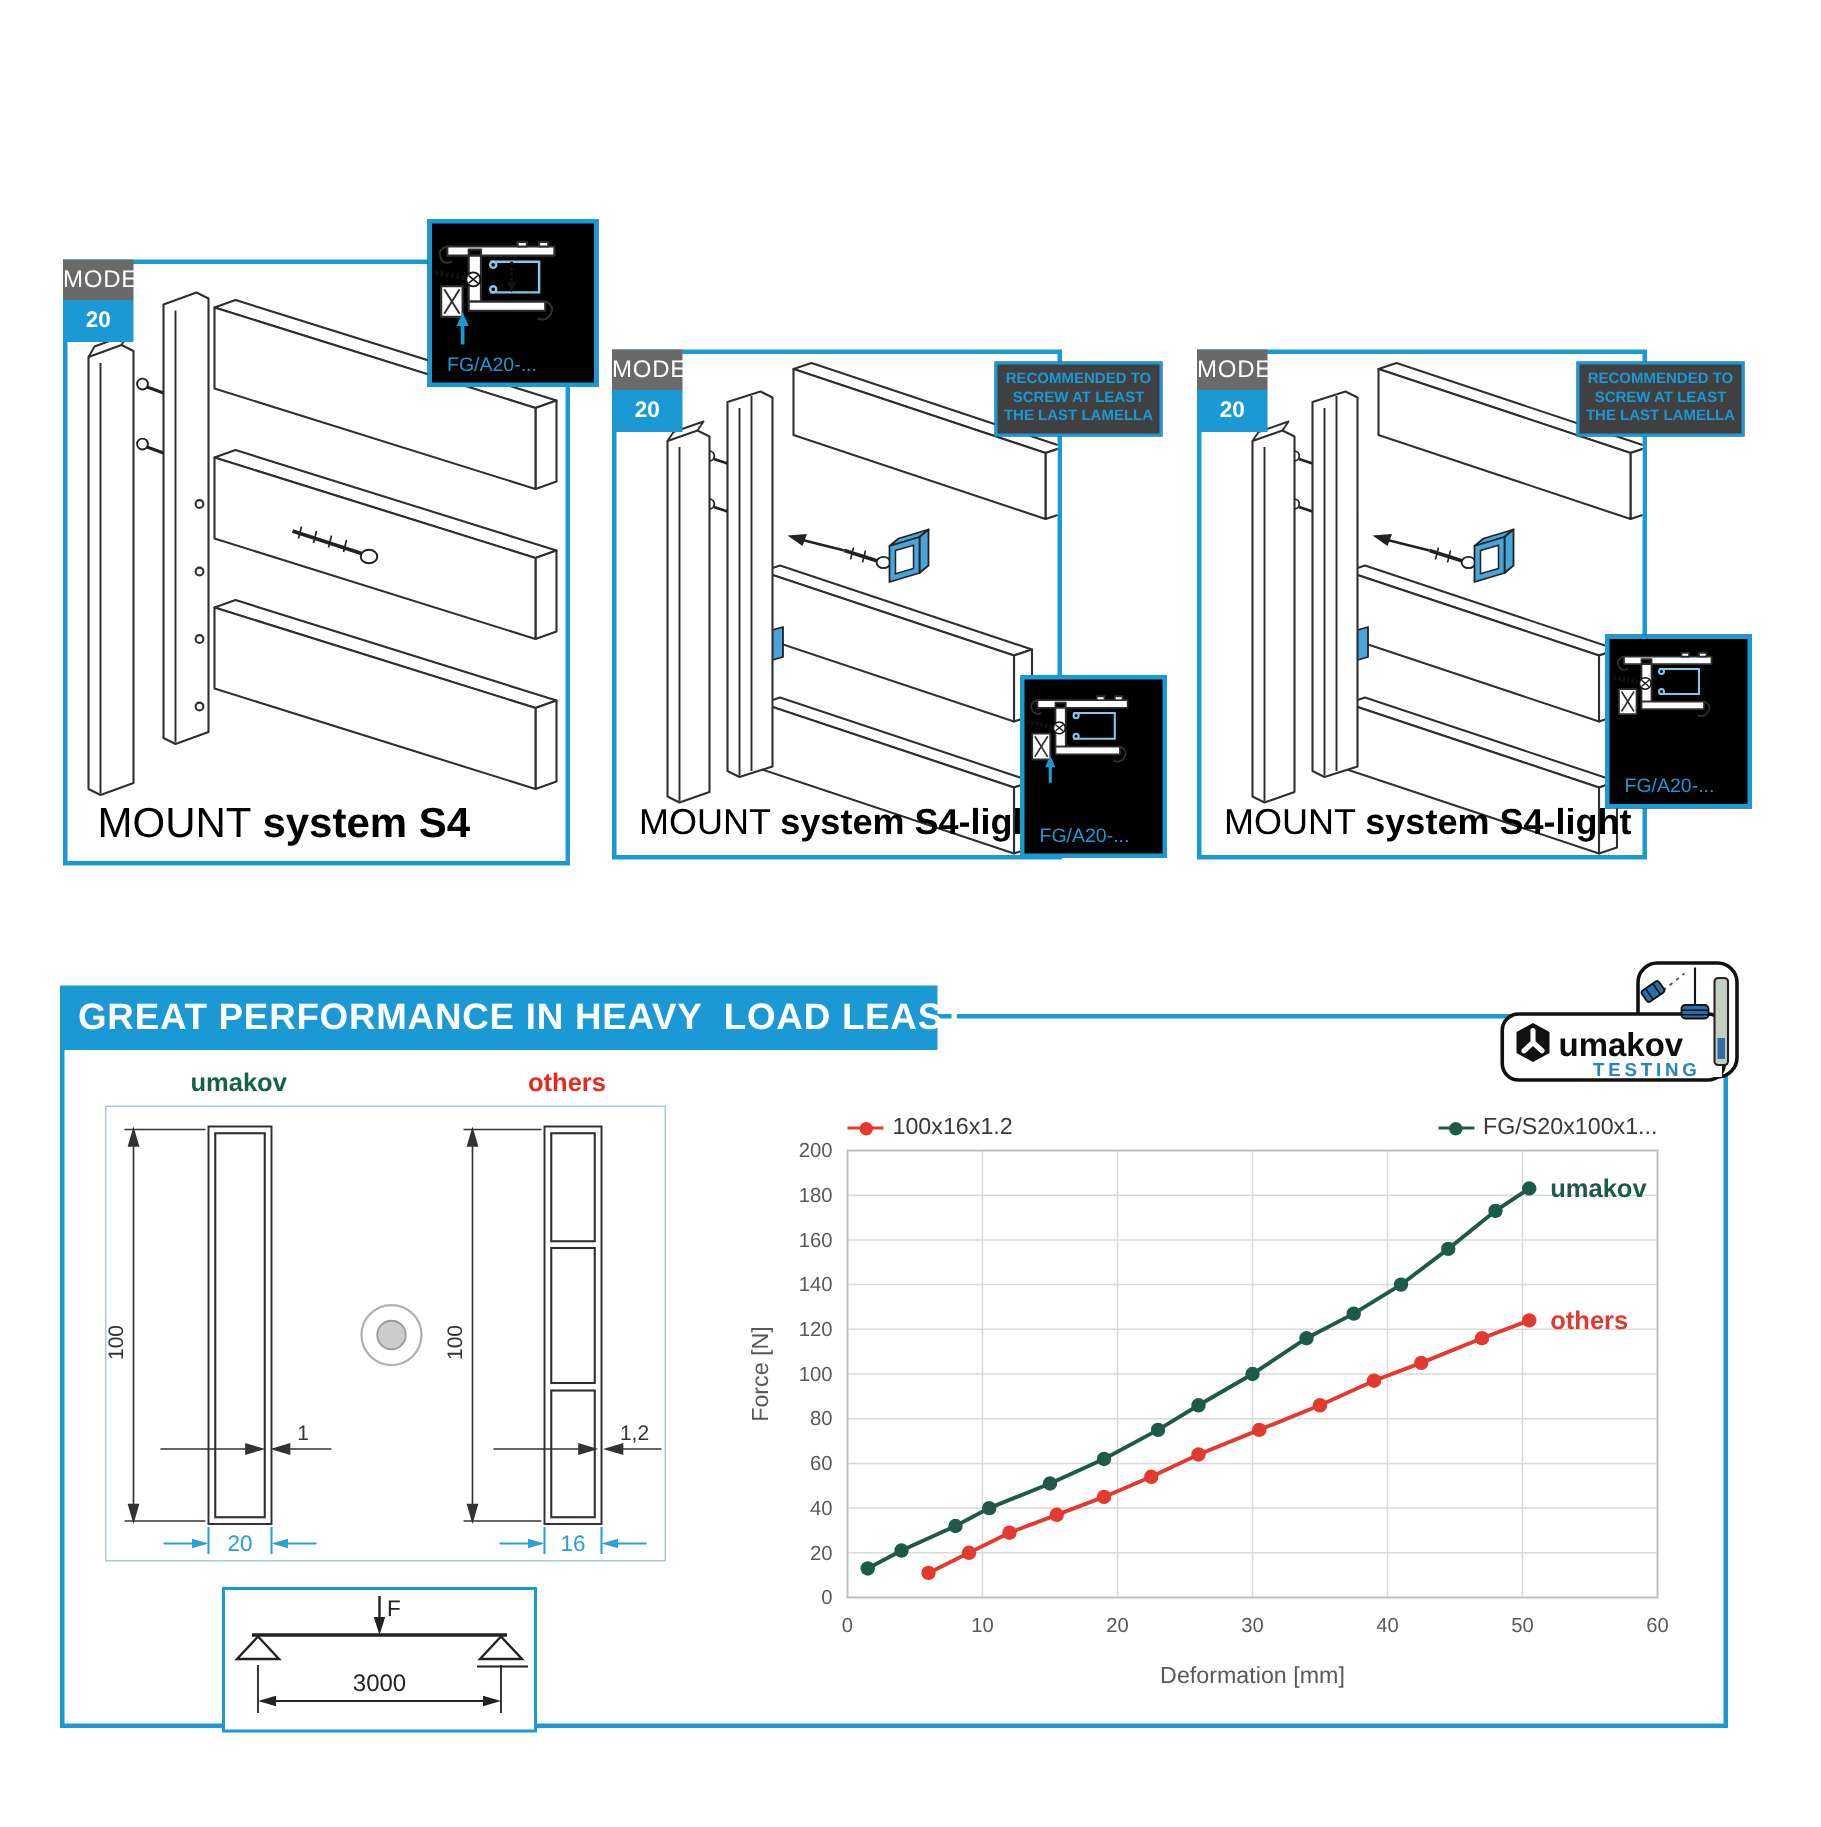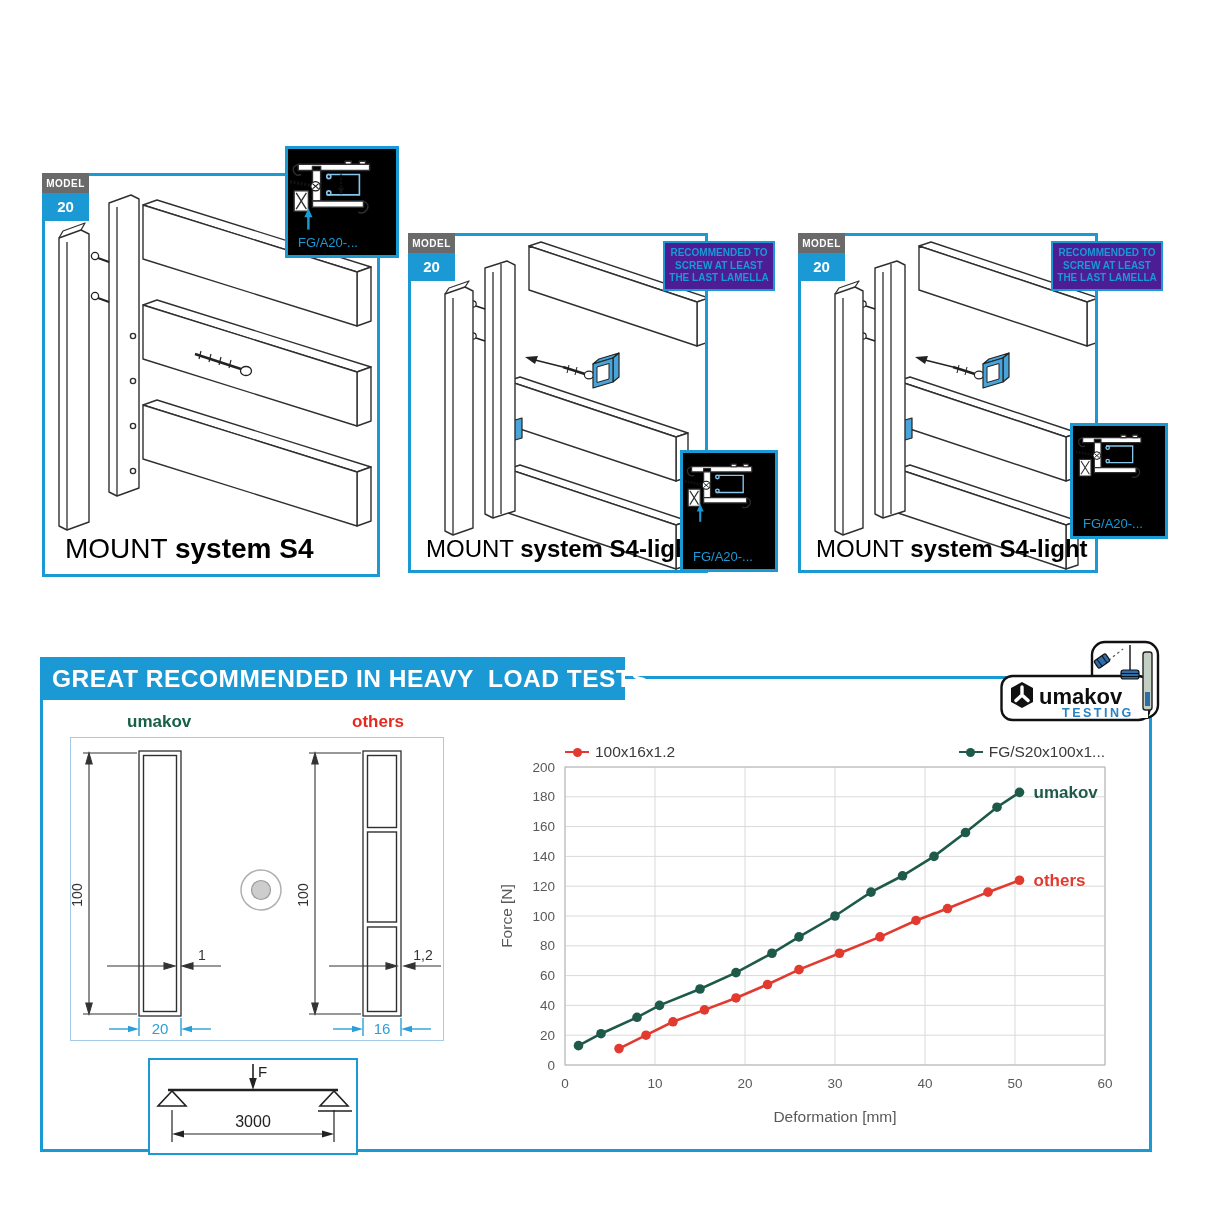--- a/index.html
+++ b/index.html
@@ -7,30 +7,30 @@
          font-family:"Liberation Sans",sans-serif;}
 
   
   .panel{position:absolute;border:3px solid #1a99d5;background:#fff;}
   #p1{left:42px;top:173px;width:332px;height:398px;}
   #p2{left:408px;top:233px;width:294px;height:334px;}
   #p3{left:798px;top:233px;width:294px;height:334px;}
   .draw{position:absolute;left:0;top:0;}
 
   .model-badge{position:absolute;left:-3px;top:-3px;width:47px;z-index:6;text-align:center;}
-  .model-top{background:#6a6a6a;color:#fff;font-size:10px;font-weight:bold;
+  .model-top{background:#6a6a6a;color:#fff;font-size:16px;font-weight:normal;
              letter-spacing:.5px;padding:5px 0 4px;}
   .model-num{background:#1a99d5;color:#fff;font-size:15px;font-weight:bold;padding:5px 0 6px;}
 
   .panel-title{position:absolute;color:#000000;white-space:pre;}
   #p1 .panel-title{left:20px;top:357px;font-size:28px;}
   #p2 .panel-title,#p3 .panel-title{left:15px;top:299px;font-size:24px;}
   .panel-title .tb{font-weight:bold;}
 
-  .note-box{position:absolute;width:104px;border:2.5px solid #1a99d5;background:#4c1d95;
+  .note-box{position:absolute;width:104px;border:2.5px solid #1a99d5;background:#404040;
             color:#1a99d5;font-weight:bold;font-size:10px;line-height:1.25;text-align:center;
             padding:4px 2px;z-index:7;}
   #note2{left:663px;top:241px;}
   #note3{left:1051px;top:241px;}
 
   .inset{position:absolute;border:3px solid #1a99d5;background:#000000;z-index:7;}
   #inset1{left:285px;top:146px;width:108px;height:106px;}
   #inset2{left:680px;top:450px;width:92px;height:116px;}
   #inset3{left:1070px;top:423px;width:92px;height:110px;}
   .inset-label{position:absolute;left:10px;bottom:5px;color:#1a99d5;font-size:13px;}
@@ -329,21 +329,21 @@
         <line x1="2" y1="31" x2="24" y2="35" stroke="#111" stroke-width="3.2" stroke-dasharray="2,1.5"></line>
         <circle cx="27" cy="35.5" r="4.6" fill="#fff" stroke="#111" stroke-width="1.2"></circle>
         <line x1="24" y1="33" x2="30" y2="38" stroke="#111"></line>
           <line x1="30" y1="33" x2="24" y2="38" stroke="#111"></line>
       </g>
     </svg>
     <div class="inset-label">FG/A20-...</div>
   </div>
 
   <div id="tests-box"></div>
-  <div id="tests-header">GREAT RECOMMENDED IN HEAVY  LOAD TESTS</div>
+  <div id="tests-header">GREAT PERFORMANCE IN HEAVY  LOAD LEAST</div>
 
   <div id="logo">
     <svg width="172" height="84" viewBox="0 0 172 84">
       <rect x="92" y="2" width="66" height="76" rx="13" fill="#fff" stroke="#111" stroke-width="2.4"></rect>
       <rect x="1.5" y="36" width="148" height="44" rx="11" fill="#fff" stroke="#111" stroke-width="2.4"></rect>
       <rect x="94" y="38" width="54" height="40" fill="#fff"></rect>
 
       <g>
         <line x1="100" y1="27" x2="123" y2="9" stroke="#555" stroke-width="1.2" stroke-dasharray="2.5,3"></line>
         <g transform="rotate(-35 102 21)">

